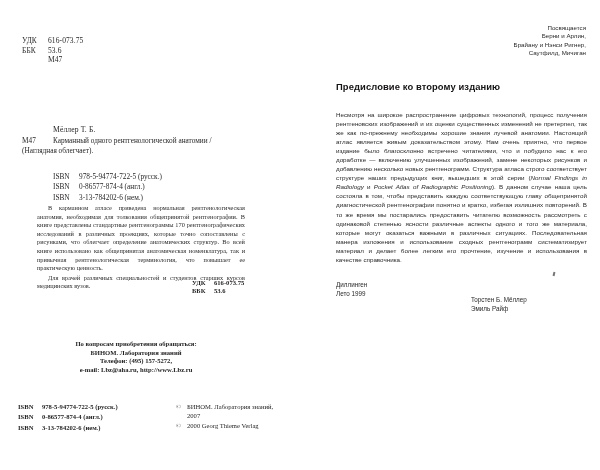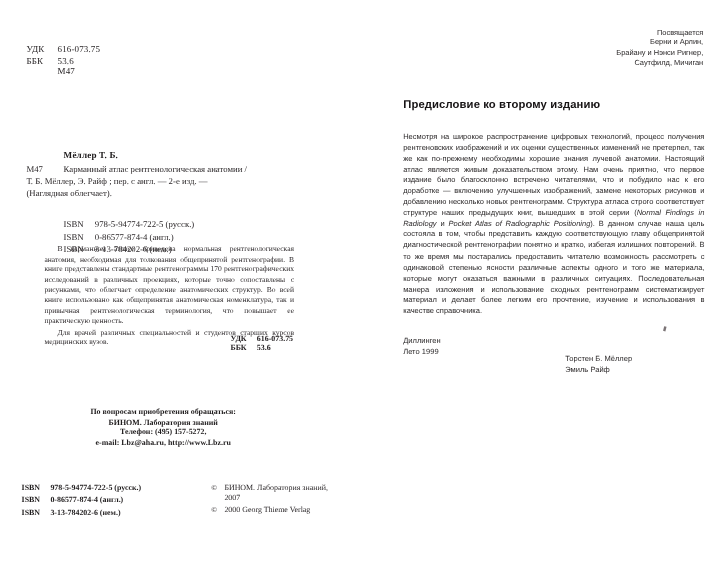--- a/index.html
+++ b/index.html
@@ -51,21 +51,21 @@
   }
   .udk-row.indent .udk-key {
     visibility: hidden;
   }
 
   .author-line {
     position: absolute;
     left: 53px;
     top: 125px;
     font-size: 7.6px;
-    font-weight: bold;
+    font-weight: normal;
     letter-spacing: 0.15px;
     color: #1d1a1b;
   }
 
   .cip-block {
     position: absolute;
     left: 22px;
     top: 136px;
     width: 222px;
     font-size: 7.3px;
@@ -278,23 +278,22 @@
         <span class="udk-key"></span>
         <span class="udk-val">М47</span>
       </div>
     </div>
 
     <div class="author-line">Мёллер Т. Б.</div>
 
     <div class="cip-block">
       <div class="cip-first">
         <span class="cip-code">М47</span>
-        <span class="cip-body">Карманный атлас рентгенологическая анатомии /</span>
-      </div>
-      <div class="cip-cont">Т. Б. Мёллер,  Э. Райф  ;  пер.  с  англ. — 2-е  изд. —</div>
+        <span class="cip-body">Карманный одного рентгенологической анатомии /</span>
+      </div>
       <div class="cip-paren">(Наглядная облегчает).</div>
       <div class="isbn-list">
         <div class="isbn-line">
           <span class="isbn-label">ISBN</span><span>978-5-94774-722-5 (русск.)</span>
         </div>
         <div class="isbn-line">
           <span class="isbn-label">ISBN</span><span>0-86577-874-4 (англ.)</span>
         </div>
         <div class="isbn-line">
           <span class="isbn-label">ISBN</span><span>3-13-784202-6 (нем.)</span>

